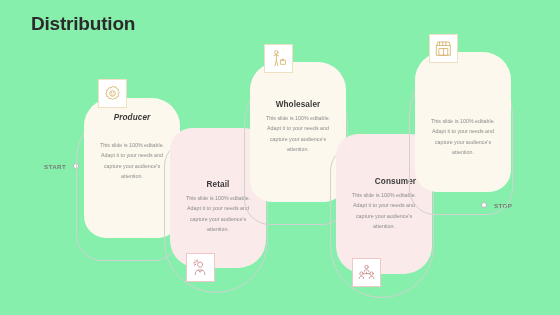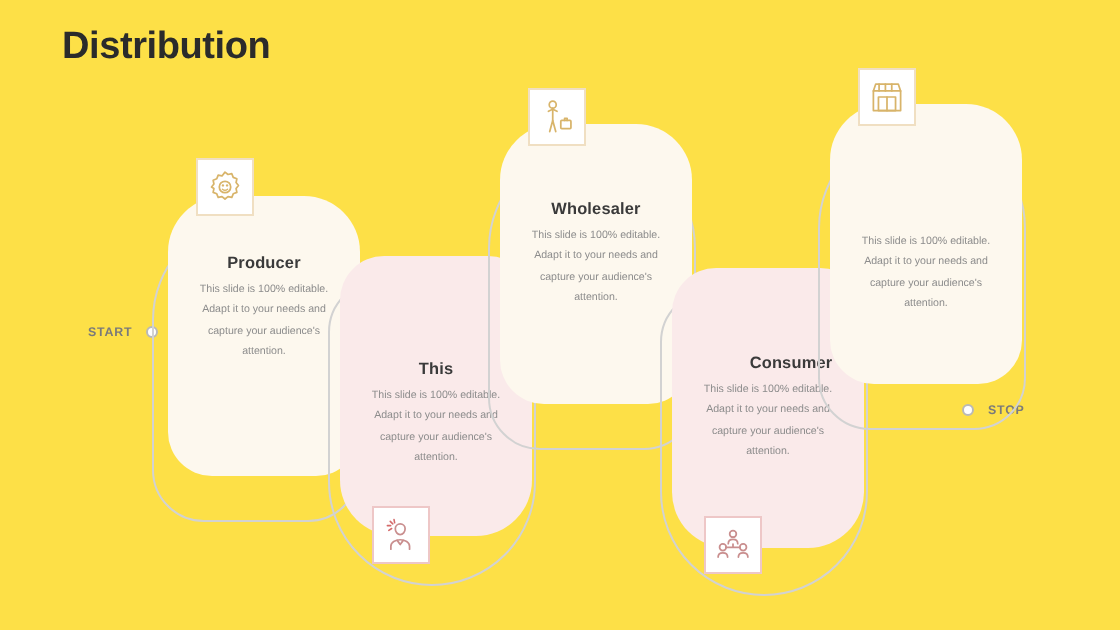--- a/index.html
+++ b/index.html
@@ -12,21 +12,21 @@
     height: 315px;
     position: relative;
     overflow: hidden;
     font-family: "Liberation Sans", sans-serif;
     -webkit-font-smoothing: antialiased;
   }
 
   #slide {
     position: absolute;
     inset: 0;
-    background: #fde047;
+    background: #86efac;
   }
 
   
   #page-title {
     position: absolute;
     left: 31px;
     top: 14px;
     font-size: 19px;
     font-weight: bold;
     color: #2b2b2b;
@@ -120,38 +120,38 @@
   <div id="page-title">Distribution</div>
 
   <div id="start-label" class="rail-label">START</div>
   <div id="start-dot" class="rail-dot"></div>
 
   <div id="stop-label" class="rail-label">STOP</div>
   <div id="stop-dot" class="rail-dot"></div>
 
   <div class="stage-outline" style="left:76px; top:108px; width:104px; height:153px; border-radius:52px 52px 26px 26px;"></div>
   <div class="stage-card cream" style="left:84px; top:98px; width:96px; height:140px; border-radius:28px 28px 22px 22px;">
-    <div class="stage-title" style="top:29px;">Producer</div>
+    <div class="stage-title" style="top:15px;font-style:italic;">Producer</div>
     <div class="stage-body" style="top:42px;">This slide is 100% editable. Adapt it to your needs and capture your audience's attention.</div>
   </div>
   <div class="icon-chip cream" style="left:98px; top:79px;">
     <svg width="19" height="19" viewBox="0 0 24 24">
       <g fill="none" stroke="#d8b46a" stroke-width="1.1" stroke-linejoin="round">
         <path d="M12 2.6l1.9 1.5 2.4-.5.9 2.3 2.3.9-.5 2.4 1.5 1.9-1.5 1.9.5 2.4-2.3.9-.9 2.3-2.4-.5-1.9 1.5-1.9-1.5-2.4.5-.9-2.3-2.3-.9.5-2.4L3.5 12l1.5-1.9-.5-2.4 2.3-.9.9-2.3 2.4.5z"></path>
         <circle cx="12" cy="12" r="3.6"></circle>
       </g>
       <circle cx="10.7" cy="11" r="0.75" fill="#d8b46a"></circle>
       <circle cx="13.3" cy="11" r="0.75" fill="#d8b46a"></circle>
       <path d="M10.4 13.4c.9.8 2.3.8 3.2 0" fill="none" stroke="#d8b46a" stroke-width="0.9" stroke-linecap="round"></path>
     </svg>
   </div>
 
   <div class="stage-outline" style="left:164px; top:140px; width:104px; height:153px; border-radius:26px 26px 52px 52px;"></div>
   <div class="stage-card pink" style="left:170px; top:128px; width:96px; height:140px; border-radius:22px 22px 28px 28px;">
-    <div class="stage-title" style="top:52px;">This</div>
+    <div class="stage-title" style="top:52px;">Retail</div>
     <div class="stage-body" style="top:65px;">This slide is 100% editable. Adapt it to your needs and capture your audience's attention.</div>
   </div>
   <div class="icon-chip pink" style="left:186px; top:253px;">
     <svg width="19" height="19" viewBox="0 0 24 24">
       <g fill="none" stroke="#c98e8e" stroke-width="1.1" stroke-linejoin="round" stroke-linecap="round">
         <path d="M14.6 8.1a3.1 3.1 0 1 0-6.2 0c0 2 1.4 3.6 3.1 3.6s3.1-1.6 3.1-3.6z"></path>
         <path d="M5.6 21v-1.9c0-2.6 2.9-4.1 5.9-4.1s5.9 1.5 5.9 4.1V21"></path>
         <path d="M9.6 15.4l1.9 2.6 1.9-2.6"></path>
       </g>
       <g stroke="#d46a6a" stroke-width="1" stroke-linecap="round">

